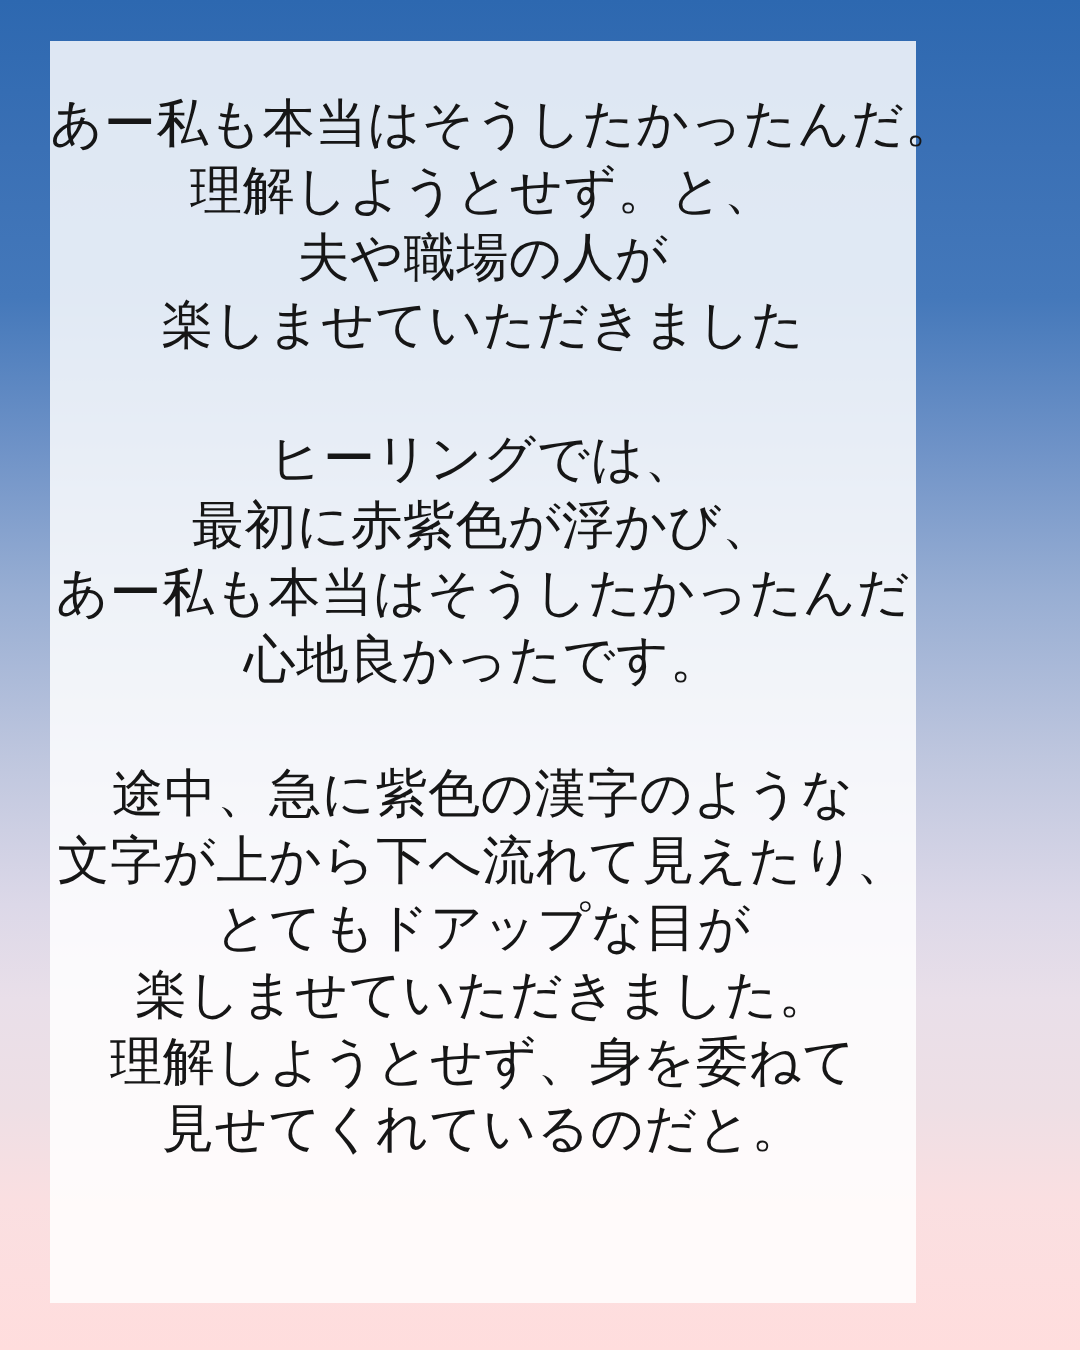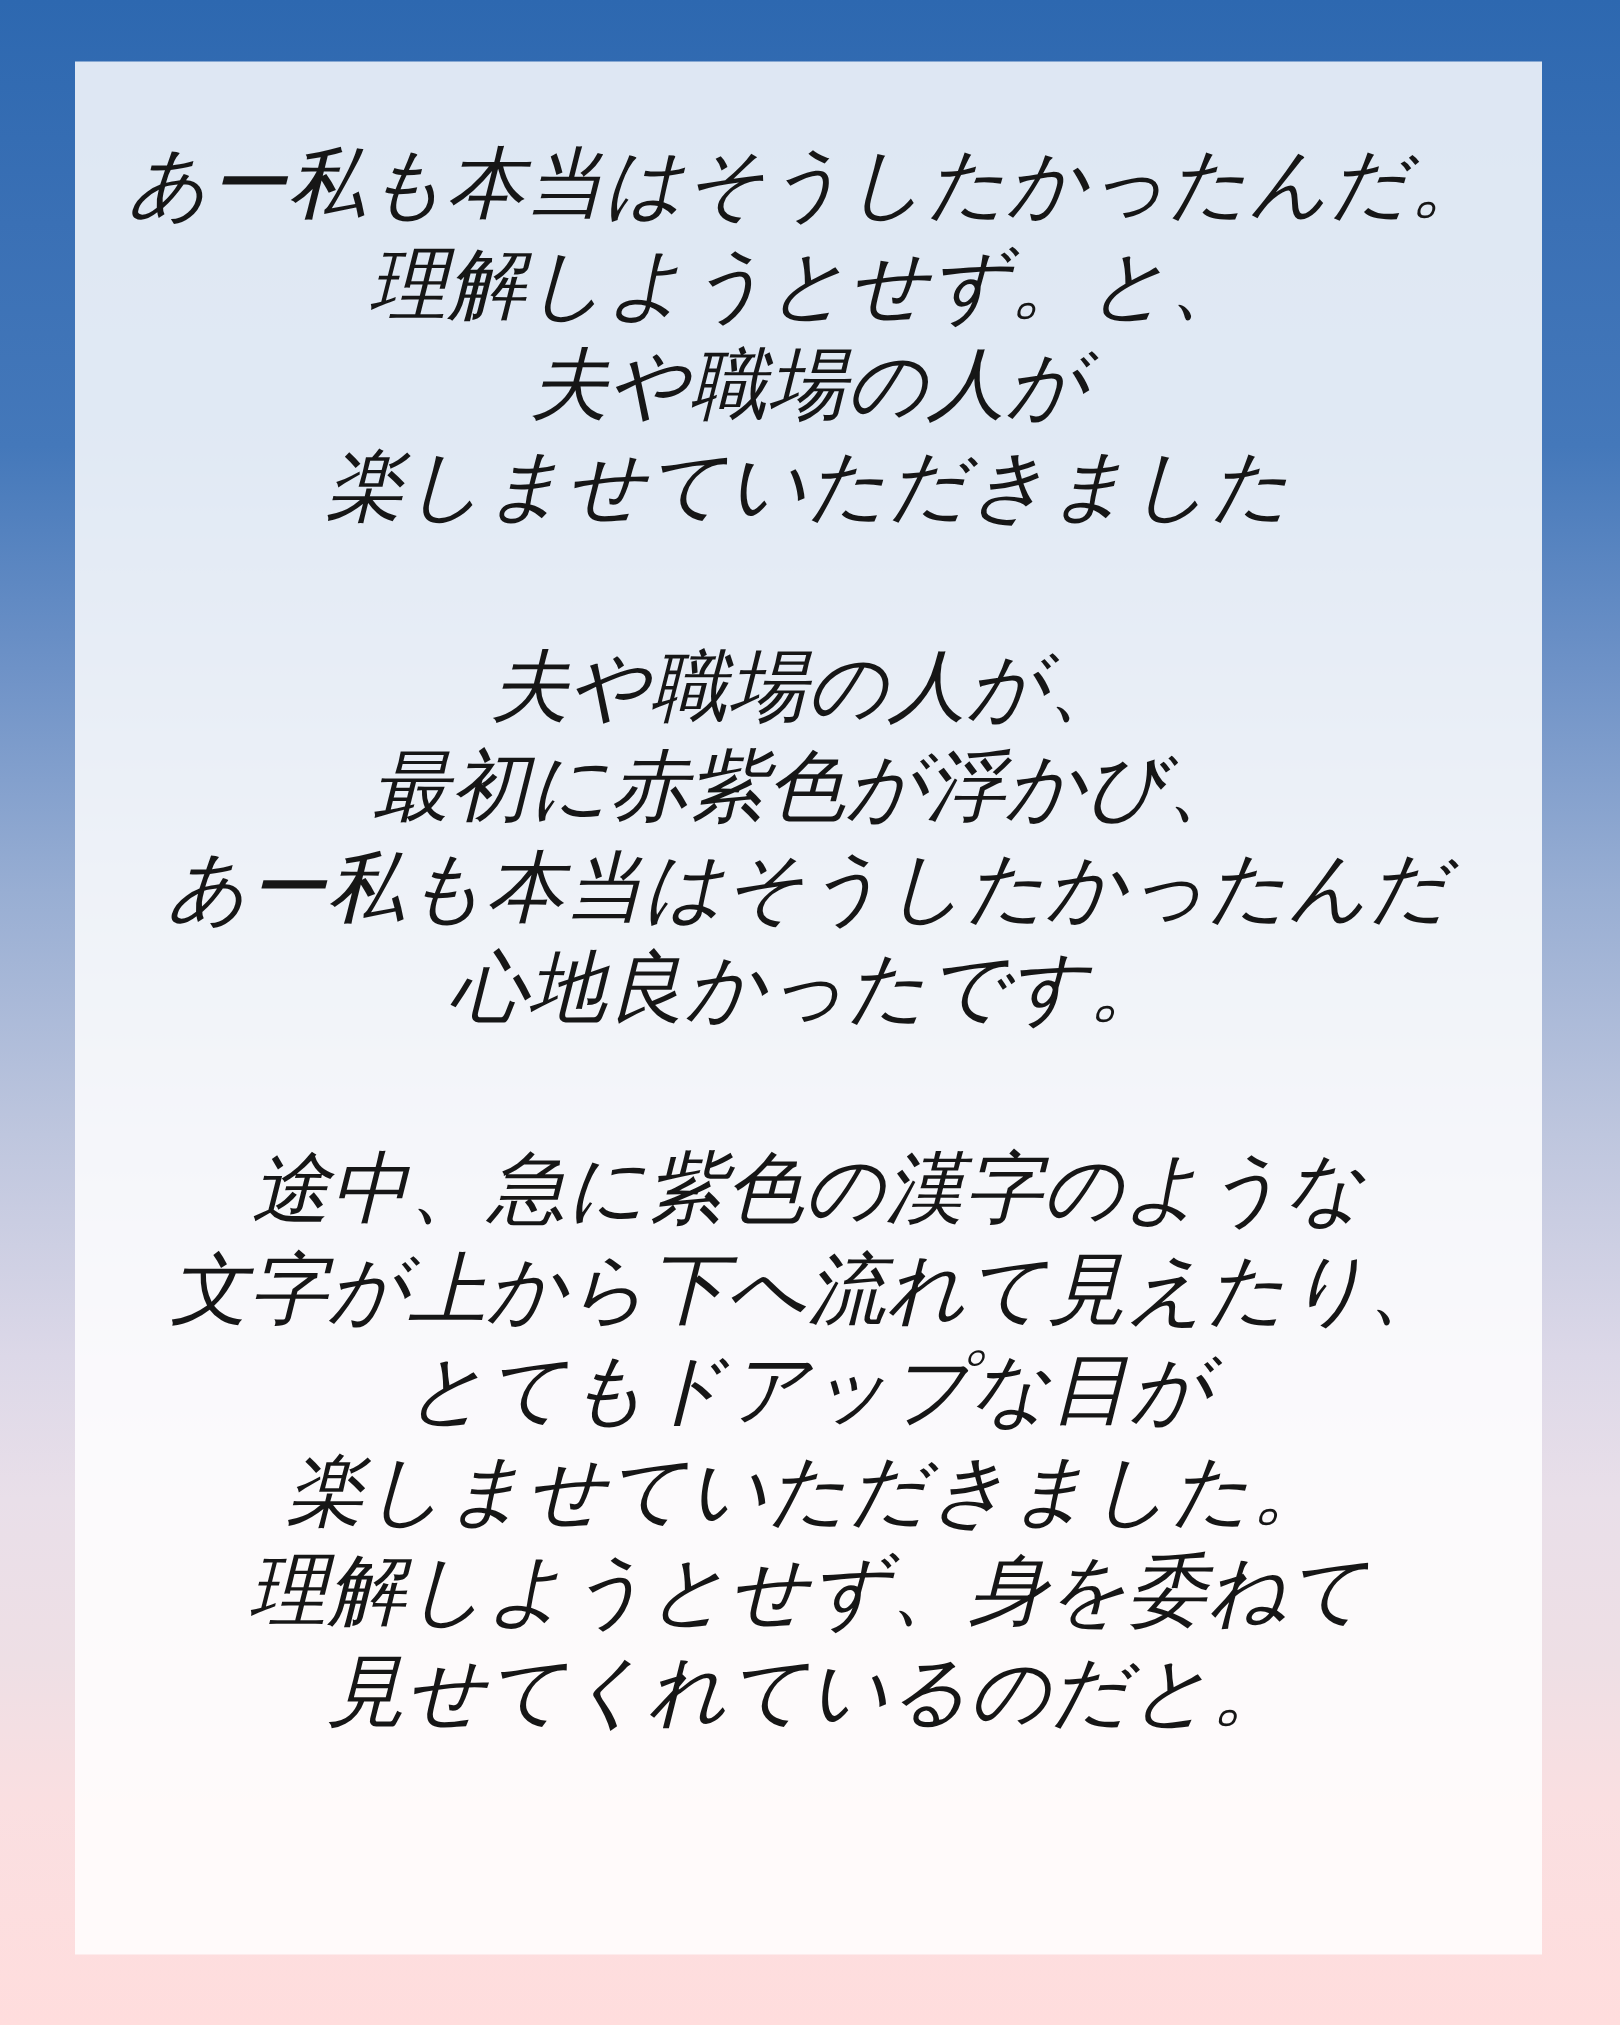--- a/index.html
+++ b/index.html
@@ -28,26 +28,25 @@
       #e9dfe9 74%,
       #eedfe5 82%,
       #fadfe1 89%,
       #ffdddd 100%
     );
   }
   .card {
     position: absolute;
     left: 50px;
     top: 41px;
-    width: 978px;
+    width: 866px;
     height: 1262px;
     background: rgba(255, 255, 255, 0.84);
     box-sizing: border-box;
     padding-top: 49px;
-    font-style: italic;
   }
   .paragraph {
     margin: 0 0 67px 0;
   }
   .paragraph:last-child {
     margin-bottom: 18px;
   }
   .line {
     font-size: 52px;
     line-height: 67px;
@@ -64,21 +63,21 @@
   <div class="card">
 
     <div class="paragraph">
       <div class="line">あー私も本当はそうしたかったんだ。</div>
       <div class="line">理解しようとせず。と、</div>
       <div class="line">夫や職場の人が</div>
       <div class="line">楽しませていただきました</div>
     </div>
 
     <div class="paragraph">
-      <div class="line">夫や職場の人が、</div>
+      <div class="line">ヒーリングでは、</div>
       <div class="line">最初に赤紫色が浮かび、</div>
       <div class="line">あー私も本当はそうしたかったんだ</div>
       <div class="line">心地良かったです。</div>
     </div>
 
     <div class="paragraph">
       <div class="line">途中、急に紫色の漢字のような</div>
       <div class="line">文字が上から下へ流れて見えたり、</div>
       <div class="line">とてもドアップな目が</div>
       <div class="line">楽しませていただきました。</div>

